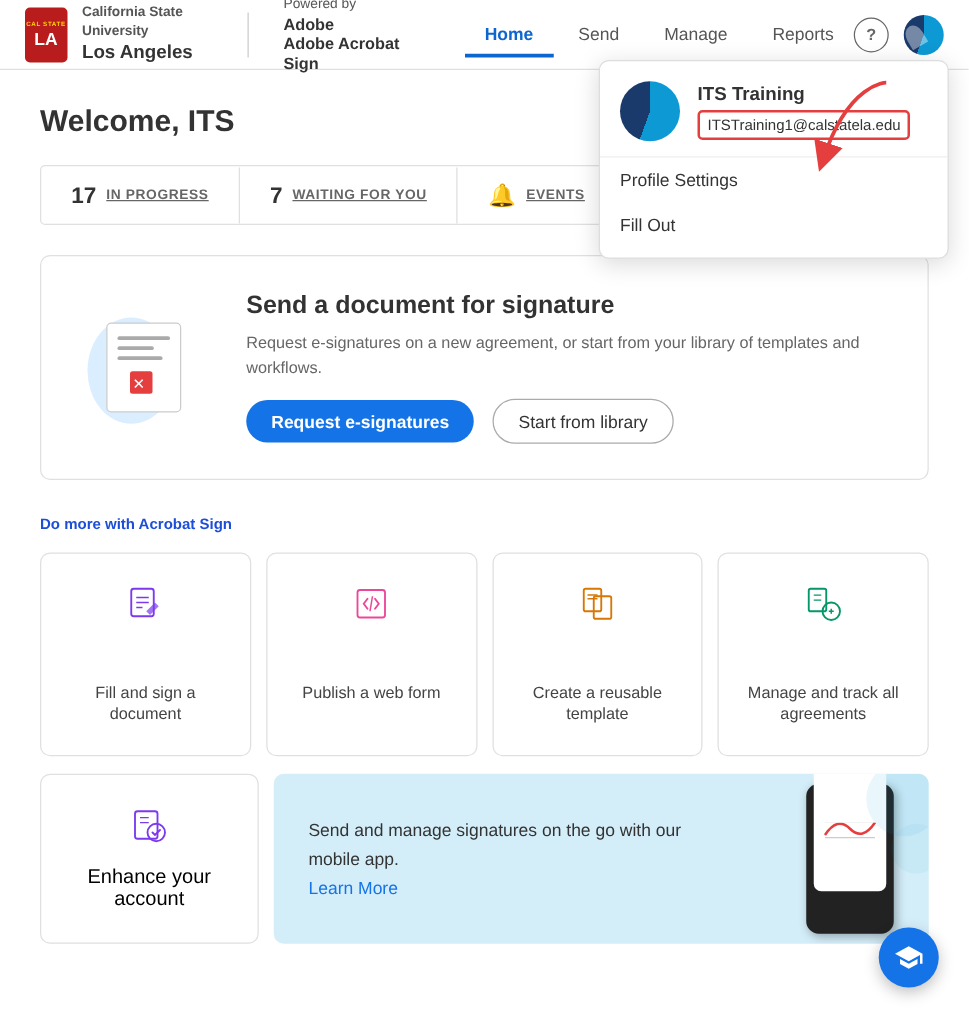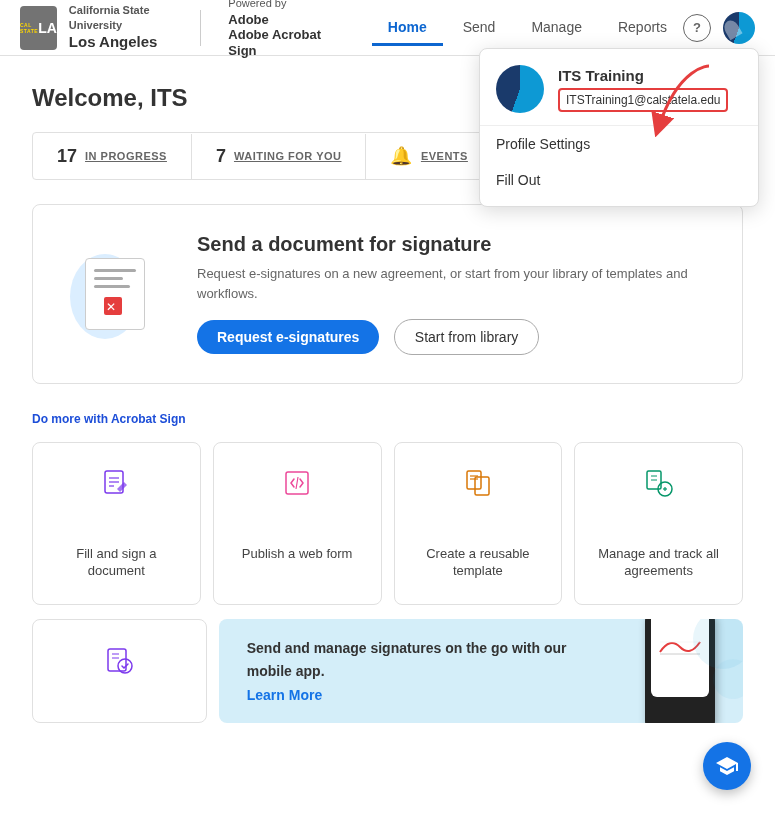--- a/index.html
+++ b/index.html
@@ -17,26 +17,26 @@
     }
     .logo-section {
       display: flex;
       align-items: center;
       gap: 12px;
       margin-right: 30px;
     }
     .logo-badge {
       width: 44px;
       height: 44px;
-      background: #737373;
+      background: #b91c1c;
       border-radius: 4px;
       display: flex;
       align-items: center;
       justify-content: center;
-      flex-direction: row;
+      flex-direction: column;
       color: #fff;
       font-size: 7px;
       font-weight: bold;
     }
     .logo-badge .cal-state-text { font-size: 5px; color: #ffd700; letter-spacing: 0.5px; }
     .logo-badge .la-text { font-size: 14px; font-weight: 900; }
     .logo-text { font-size: 14px; font-weight: 600; color: #333; line-height: 1.3; }
     .divider-v { width: 1px; height: 36px; background: #ccc; margin: 0 16px; }
     .powered-by { font-size: 11px; color: #333; line-height: 1.4; }
 
@@ -211,27 +211,26 @@
       display: flex;
       flex-direction: column;
       align-items: center;
       gap: 12px;
       cursor: pointer;
       text-align: center;
     }
     .mobile-promo {
       background: #d4eef9;
       border-radius: 8px;
-      padding: 12px 28px;
+      padding: 28px 28px;
       display: flex;
       align-items: center;
       gap: 20px;
       position: relative;
       overflow: hidden;
-      font-weight: bold;
     }
     .mobile-promo-text { flex: 1; }
     .mobile-promo-text p { font-size: 14px; color: #333; line-height: 1.6; margin-bottom: 4px; }
     .mobile-promo-text a { color: #1473e6; text-decoration: none; font-size: 14px; }
     .phone-img {
       width: 120px;
       height: 80px;
       position: relative;
       flex-shrink: 0;
     }
@@ -488,20 +487,21 @@
       <div class="enhance-card">
         <div class="icon-wrap icon-enhance">
           <svg width="32" height="32" viewBox="0 0 32 32" fill="none">
             <rect x="5" y="5" width="18" height="22" rx="2" stroke="#7c3aed" stroke-width="1.5" fill="none"></rect>
             <circle cx="22" cy="22" r="7" stroke="#7c3aed" stroke-width="1.5" fill="none"></circle>
             <path d="M19 22 L21 24 L25 20" stroke="#7c3aed" stroke-width="1.5" stroke-linecap="round"></path>
             <line x1="9" y1="10" x2="16" y2="10" stroke="#7c3aed" stroke-width="1"></line>
             <line x1="9" y1="14" x2="16" y2="14" stroke="#7c3aed" stroke-width="1"></line>
           </svg>
         </div>
+        <span class="label">Enhance your account</span>
       </div>
 
       <div class="mobile-promo">
         <div class="mobile-promo-text">
           <p>Send and manage signatures on the go with our mobile app.</p>
           <a href="#">Learn More</a>
         </div>
         <div class="phone-img">
           <div class="phone-body">
             <div class="phone-screen">

